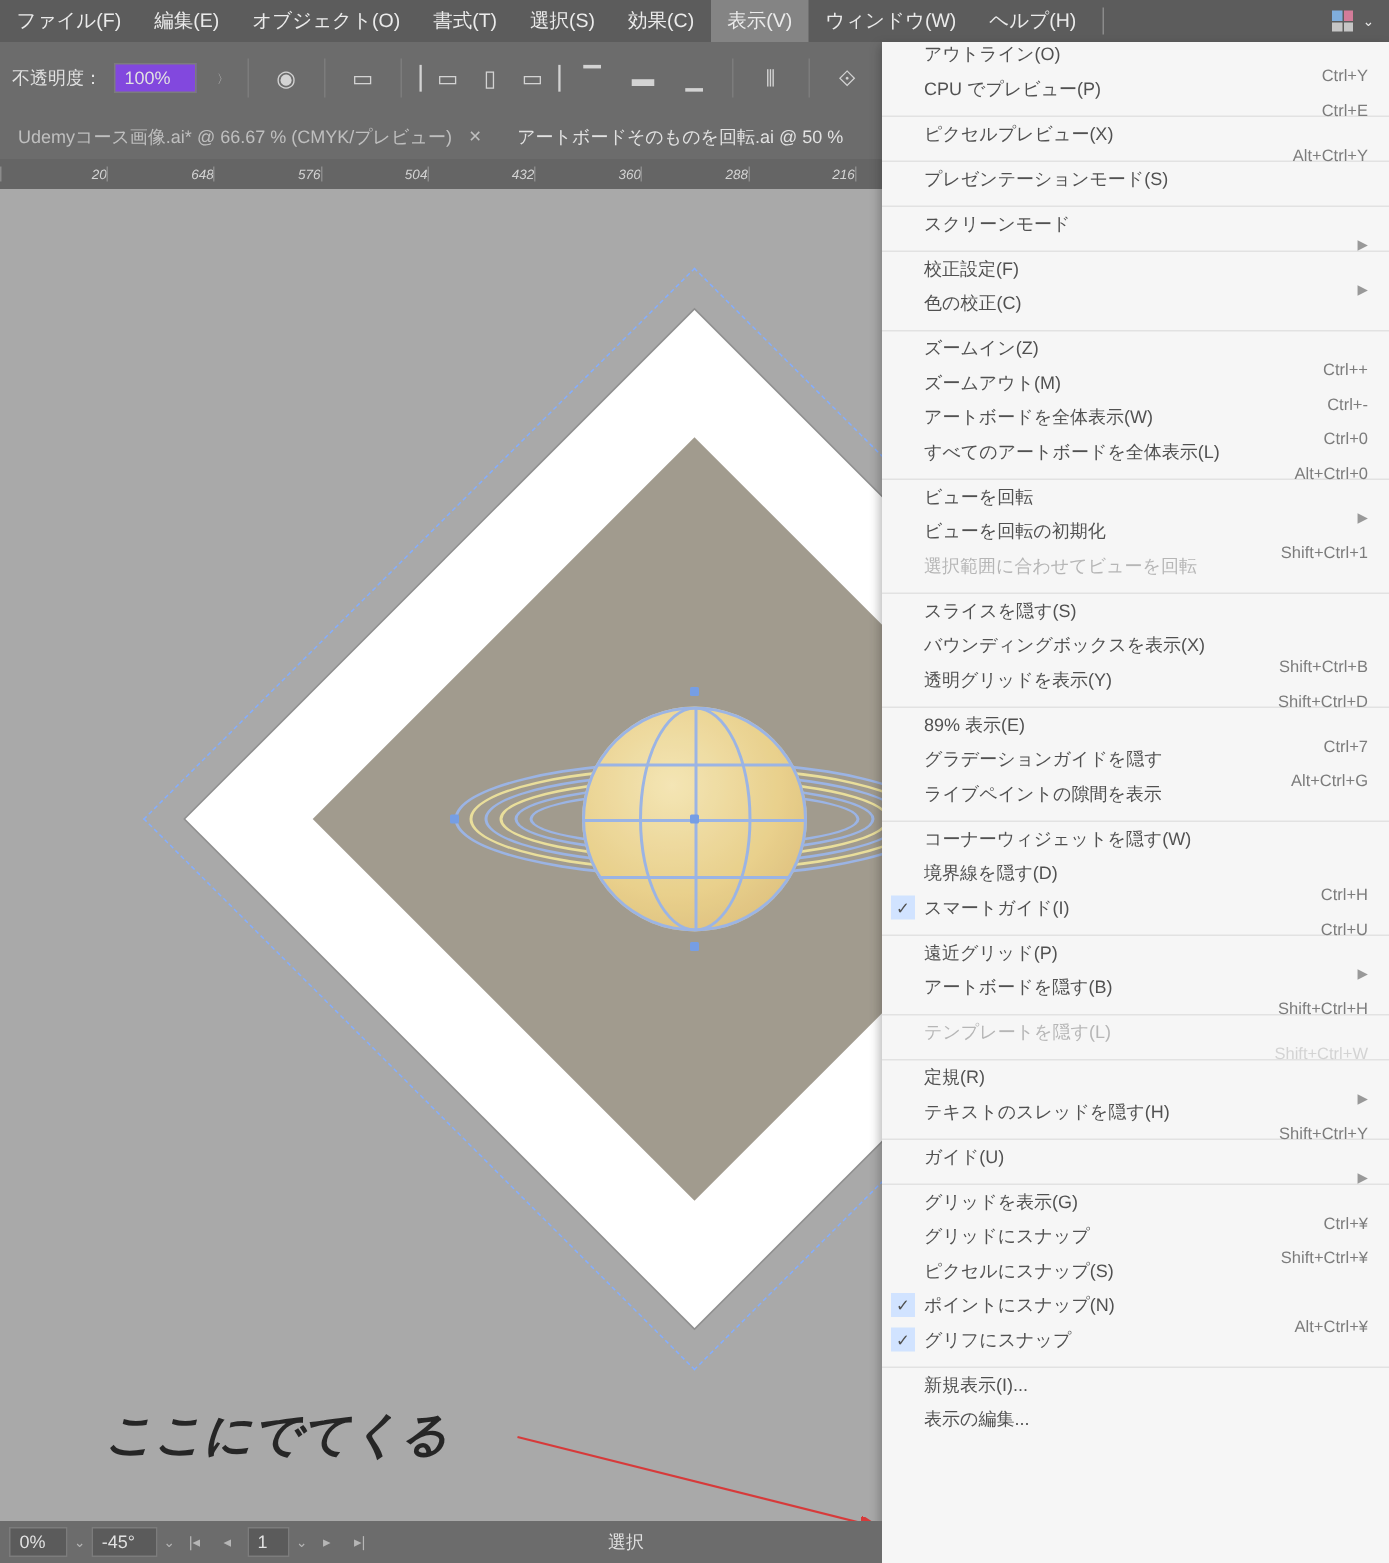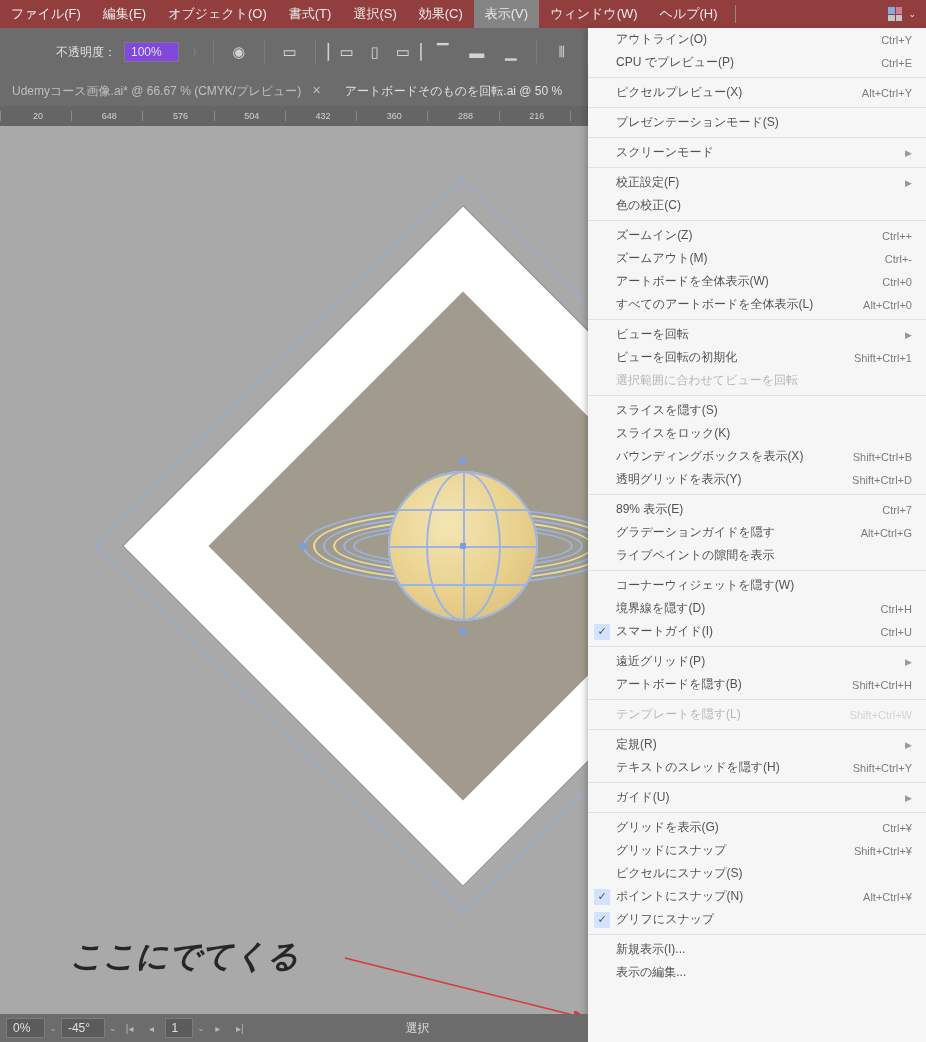--- a/index.html
+++ b/index.html
@@ -2,45 +2,45 @@
 <html><head>
 <meta charset="utf-8">
 <style>
 * { margin: 0; padding: 0; box-sizing: border-box; font-family: "Yu Gothic UI", "Meiryo", sans-serif; }
 body { width: 926px; height: 1042px; background: #9a9a9a; overflow: hidden; position: relative; }
 
 
 .fade-overlay { position: absolute; inset: 0; background: rgba(255,255,255,0.15); pointer-events: none; }
 
 
-.menubar { height: 28px; background: #7f1d1d; display: flex; align-items: center; color: #e8e8e8; font-size: 13px; position: relative; }
+.menubar { height: 28px; background: #404040; display: flex; align-items: center; color: #e8e8e8; font-size: 13px; position: relative; }
 .menubar .item { padding: 0 11px; height: 100%; display: flex; align-items: center; cursor: default; }
 .menubar .item.active { background: #6f6f6f; }
 .menubar .ws { margin-left: auto; padding: 0 10px; display: flex; align-items: center; gap: 6px; }
 .ws-grid { width: 14px; height: 14px; display: grid; grid-template-columns: 1fr 1fr; gap: 1px; }
 .ws-grid span { background: #bbb; }
 .ws-grid span:nth-child(1){background:#6aa0d8;} .ws-grid span:nth-child(2){background:#c68;}
 
 
 .toolbar { height: 48px; background: #535353; display: flex; align-items: center; color: #ddd; font-size: 12px; padding: 0 8px; gap: 8px; }
-.opacity-label { margin-left: 48px; }
+.opacity-label { }
 .opacity-field { background: #6d28d9; border: 1px solid #666; padding: 2px 16px 2px 6px; color: #ddd; position: relative; }
 .dd { display: inline-block; margin-left: 6px; font-size: 8px; color: #aaa; }
 .tb-sep { width: 1px; height: 26px; background: #666; margin: 0 4px; }
 .tb-ico { width: 26px; height: 26px; border: 1px solid transparent; display: flex; align-items: center; justify-content: center; color: #ccc; font-size: 15px; }
 
 
 .tabstrip { height: 30px; background: #535353; display: flex; align-items: flex-end; font-size: 12px; color: #ddd; }
 .tab { padding: 6px 12px; border-top: 1px solid transparent; position: relative; }
 .tab.inactive { opacity: 0.7; }
 .tab .close { margin-left: 8px; font-size: 14px; }
 
 
 .ruler { height: 20px; background: #4a4a4a; color: #ccc; font-size: 9px; display: flex; align-items: center; overflow: hidden; }
-.ruler span { width: 72px; text-align: center; padding-left: 4px; border-left: 1px solid #777; }
+.ruler span { width: 72px; text-align: right; padding-left: 4px; border-left: 1px solid #777; font-style: italic; }
 
 
 .canvas { position: absolute; top: 126px; left: 0; right: 0; bottom: 28px; background: #9a9a9a; overflow: hidden; }
 .artboard-wrap { position: absolute; left: 50%; top: 50%; transform: translate(-50%,-55%) rotate(45deg); }
 .artboard { width: 480px; height: 480px; background: #fff; box-shadow: 0 0 0 1px rgba(0,0,0,.2); position: relative; }
 .guide-sq { position: absolute; inset: -20px; border: 1px dashed #6fa0ff; }
 .content-sq { position: absolute; inset: 60px; background: #918a7b; display: flex; align-items: center; justify-content: center; }
 .planet-wrap { transform: rotate(-45deg); }
 .planet { position: relative; width: 320px; height: 170px; }
 .rings { position: absolute; inset: 0; }
@@ -56,21 +56,21 @@
 .merv{position:absolute;left:50%;top:0;bottom:0;width:2px;background:#8aa7e0;}
 .par{position:absolute;left:0;right:0;height:2px;background:#8aa7e0;}
 .anchor{position:absolute;width:6px;height:6px;background:#5f8ee0;border-radius:1px;transform:translate(-50%,-50%);}
 
 
 .annotation { position: absolute; left: 70px; top: 935px; color: #000000; font-size: 32px; font-weight: bold; font-style: italic; font-family: "Meiryo", sans-serif; }
 .arrow-line { position: absolute; stroke:#d01818; fill:none; }
 
 
 .dropdown { position: absolute; top: 28px; left: 588px; right: 0; bottom: 0; background: #f5f5f5; color: #333; font-size: 12px; box-shadow: -2px 2px 6px rgba(0,0,0,.3); overflow: hidden; }
-.mi { display: flex; align-items: center; height: 23px; padding: 0 14px 0 28px; position: relative; }
+.mi { display: flex; align-items: flex-start; height: 23px; padding: 0 14px 0 28px; position: relative; flex-direction: column; }
 .mi.disabled { color: #aaa; }
 .mi .sc { margin-left: auto; color: #666; font-size: 11px; }
 .mi.disabled .sc { color: #ccc; }
 .mi .sub { margin-left: auto; font-size: 9px; color: #888; }
 .mi .chk { position: absolute; left: 6px; width: 16px; height: 16px; background: #c9dfff; color: #333; font-size: 11px; display: flex; align-items: center; justify-content: center; }
 .msep { height: 1px; background: #ddd; margin: 3px 0; }
 
 
 .statusbar { position: absolute; bottom: 0; left: 0; right: 338px; height: 28px; background: #535353; color: #ddd; font-size: 12px; display: flex; align-items: center; padding: 0 6px; gap: 4px; }
 .sb-field { background: #3f3f3f; border: 1px solid #666; padding: 2px 14px 2px 6px; }
@@ -251,23 +251,20 @@
       <span class="sc">Shift+Ctrl+1</span>
     </div>
     <div class="mi disabled">
       <span>選択範囲に合わせてビューを回転</span>
     </div>
     <div class="msep"></div>
     <div class="mi">
       <span>スライスを隠す(S)</span>
     </div>
     <div class="mi">
-      <span>スライスをロック(K)</span>
-    </div>
-    <div class="mi">
       <span>バウンディングボックスを表示(X)</span>
       <span class="sc">Shift+Ctrl+B</span>
     </div>
     <div class="mi">
       <span>透明グリッドを表示(Y)</span>
       <span class="sc">Shift+Ctrl+D</span>
     </div>
     <div class="msep"></div>
     <div class="mi">
       <span>89% 表示(E)</span>

